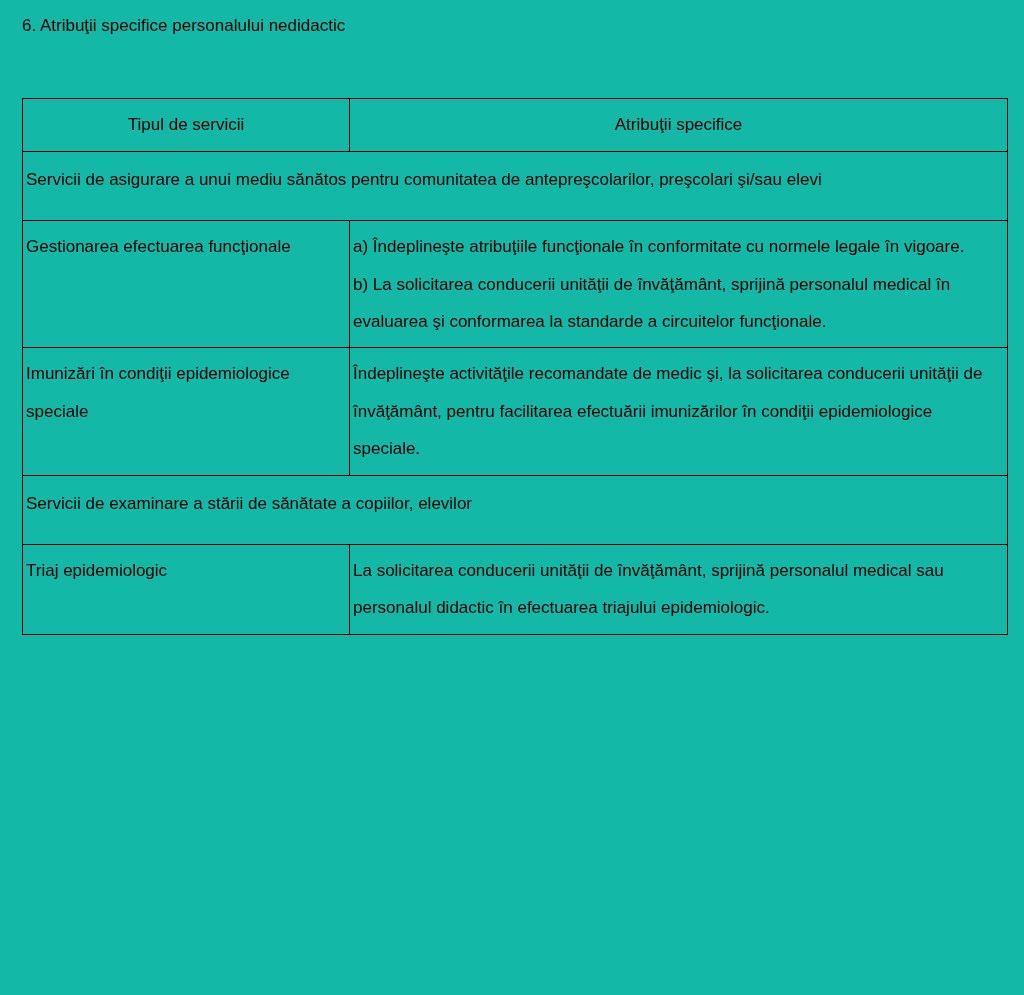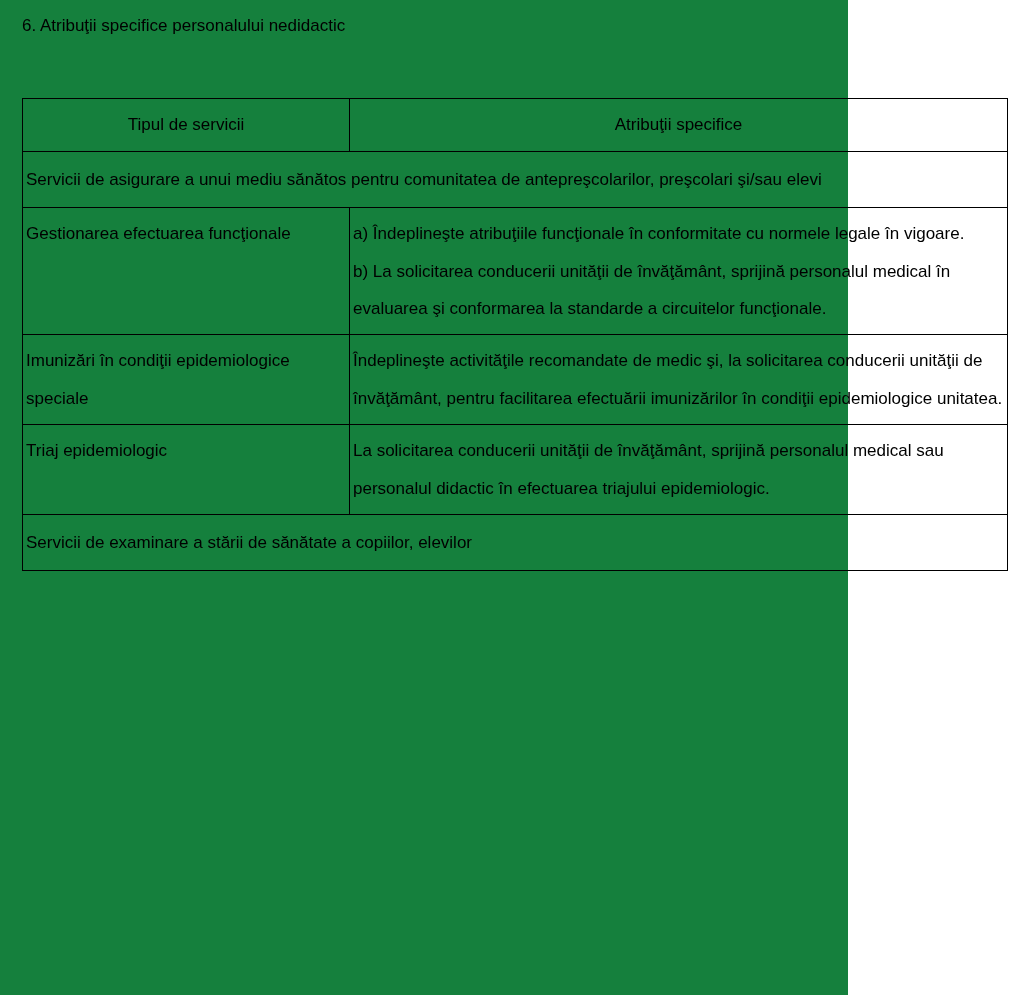--- a/index.html
+++ b/index.html
@@ -3,25 +3,25 @@
 <meta charset="utf-8">
 <style>
   html, body {
     margin: 0;
     padding: 0;
     background: #ffffff;
     font-family: "Liberation Sans", sans-serif;
     color: #000000;
   }
   .page {
-    width: 848px;
+    width: 1024px;
     min-height: 995px;
     box-sizing: border-box;
     padding: 14px 30px 40px 22px;
-    background: #15803d;
+    background: #14b8a6;
   }
   .doc-heading {
     font-size: 17px;
     font-weight: 400;
     margin: 0 0 0 0;
     padding-left: 0;
     line-height: 1.4;
   }
   .doc-table {
     border-collapse: collapse;
@@ -42,21 +42,21 @@
   .doc-table th {
     text-align: center;
     vertical-align: middle;
     padding: 15px 3px;
     line-height: 1.3;
   }
   th.col1 { width: 320px; }
   th.col2 { width: 651px; margin-top: 20px; }
   td.section-cell {
     padding-top: 9px;
-    padding-bottom: 9px;
+    padding-bottom: 22px;
   }
   td.duties-cell {
     white-space: pre-line;
   }
 </style>
 </head>
 <body>
 
 <div class="page">
 
@@ -76,27 +76,27 @@
       <tr>
         <td class="service-cell">Gestionarea efectuarea funcţionale</td>
         <td class="duties-cell">a) Îndeplineşte atribuţiile funcţionale în conformitate cu normele legale în vigoare.
 b) La solicitarea conducerii unităţii de învăţământ, sprijină personalul medical în evaluarea şi conformarea la standarde a circuitelor funcţionale.</td>
       </tr>
 
 
 
       <tr>
         <td class="service-cell">Imunizări în condiţii epidemiologice speciale</td>
-        <td class="duties-cell">Îndeplineşte activităţile recomandate de medic şi, la solicitarea conducerii unităţii de învăţământ, pentru facilitarea efectuării imunizărilor în condiţii epidemiologice unitatea.</td>
+        <td class="duties-cell">Îndeplineşte activităţile recomandate de medic şi, la solicitarea conducerii unităţii de învăţământ, pentru facilitarea efectuării imunizărilor în condiţii epidemiologice speciale.</td>
+      </tr>
+
+      <tr>
+        <td colspan="2" class="section-cell">Servicii de examinare a stării de sănătate a copiilor, elevilor</td>
       </tr>
 
       <tr>
         <td class="service-cell">Triaj epidemiologic</td>
         <td class="duties-cell">La solicitarea conducerii unităţii de învăţământ, sprijină personalul medical sau personalul didactic în efectuarea triajului epidemiologic.</td>
-      </tr>
-
-      <tr>
-        <td colspan="2" class="section-cell">Servicii de examinare a stării de sănătate a copiilor, elevilor</td>
       </tr>
     </tbody>
   </table>
 
 </div>
 
 </body></html>

